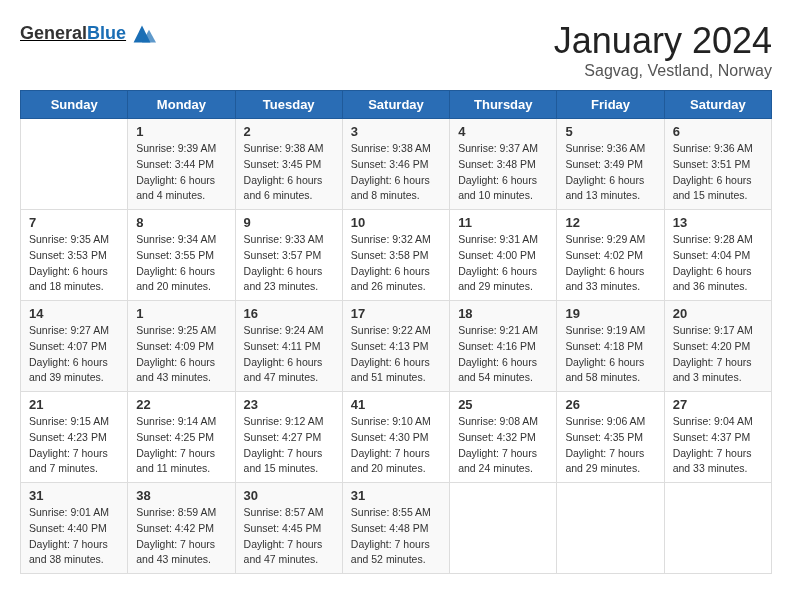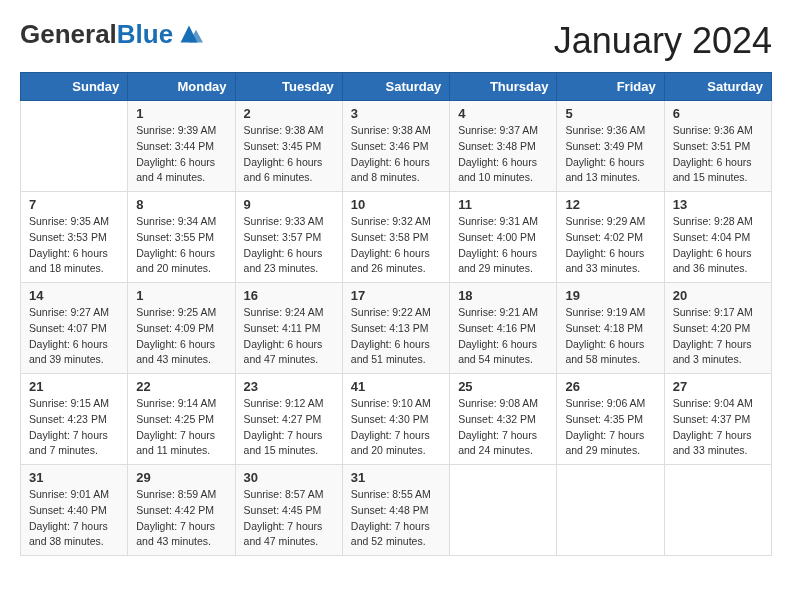--- a/index.html
+++ b/index.html
@@ -14,23 +14,24 @@
       display: flex;
       justify-content: space-between;
       align-items: flex-start;
       margin-bottom: 10px;
     }
     .logo {
       display: flex;
       align-items: center;
     }
     .logo-text {
-      font-size: 26px;
+      font-size: 18px;
       font-weight: bold;
       line-height: 1.1;
+      text-decoration: underline;
     }
     .logo-general { color: #333; }
     .logo-blue { color: #1a6eb5; }
     .logo-icon {
       width: 28px;
       height: 28px;
       margin-left: 2px;
     }
     .title-area {
       text-align: right;
@@ -45,21 +46,21 @@
       color: #555;
     }
     .calendar-table {
       width: 100%;
       border-collapse: collapse;
       border: 1px solid #ccc;
     }
     .calendar-table th {
       background-color: #2a6db5;
       color: #fff;
-      text-align: right;
+      text-align: center;
       padding: 6px 8px;
       font-size: 13px;
       font-weight: bold;
       border: 1px solid #1f5a9a;
     }
     .calendar-table td {
       vertical-align: top;
       padding: 5px 8px;
       border: 1px solid #ddd;
       width: calc(100% / 7);
@@ -101,20 +102,21 @@
         </span>
         <svg class="logo-icon" viewBox="0 0 40 40">
           <polygon points="8,32 20,8 32,32" fill="#1a6eb5"></polygon>
           <polygon points="20,32 30,14 40,32" fill="#1a6eb5" opacity="0.7"></polygon>
         </svg>
       </div>
     </div>
   </div>
   <div class="title-area">
     <div class="month-title">January 2024</div>
+    <div class="subtitle">Sagvag, Vestland, Norway</div>
   </div>
 </div>
 
 <table class="calendar-table">
   <thead>
     <tr>
     <th>Sunday</th>
         <th>Monday</th>
         <th>Tuesday</th>
         <th>Saturday</th>
@@ -240,21 +242,21 @@
           <span class="day-number">27</span>
           <div class="day-info">Sunrise: 9:04 AM<br>Sunset: 4:37 PM<br>Daylight: 7 hours<br>and 33 minutes.</div>
         </td>
       </tr>
       <tr>
         <td>
           <span class="day-number">31</span>
           <div class="day-info">Sunrise: 9:01 AM<br>Sunset: 4:40 PM<br>Daylight: 7 hours<br>and 38 minutes.</div>
         </td>
         <td>
-          <span class="day-number">29</span>
+          <span class="day-number">38</span>
           <div class="day-info">Sunrise: 8:59 AM<br>Sunset: 4:42 PM<br>Daylight: 7 hours<br>and 43 minutes.</div>
         </td>
         <td>
           <span class="day-number">30</span>
           <div class="day-info">Sunrise: 8:57 AM<br>Sunset: 4:45 PM<br>Daylight: 7 hours<br>and 47 minutes.</div>
         </td>
         <td>
           <span class="day-number">31</span>
           <div class="day-info">Sunrise: 8:55 AM<br>Sunset: 4:48 PM<br>Daylight: 7 hours<br>and 52 minutes.</div>
         </td>

